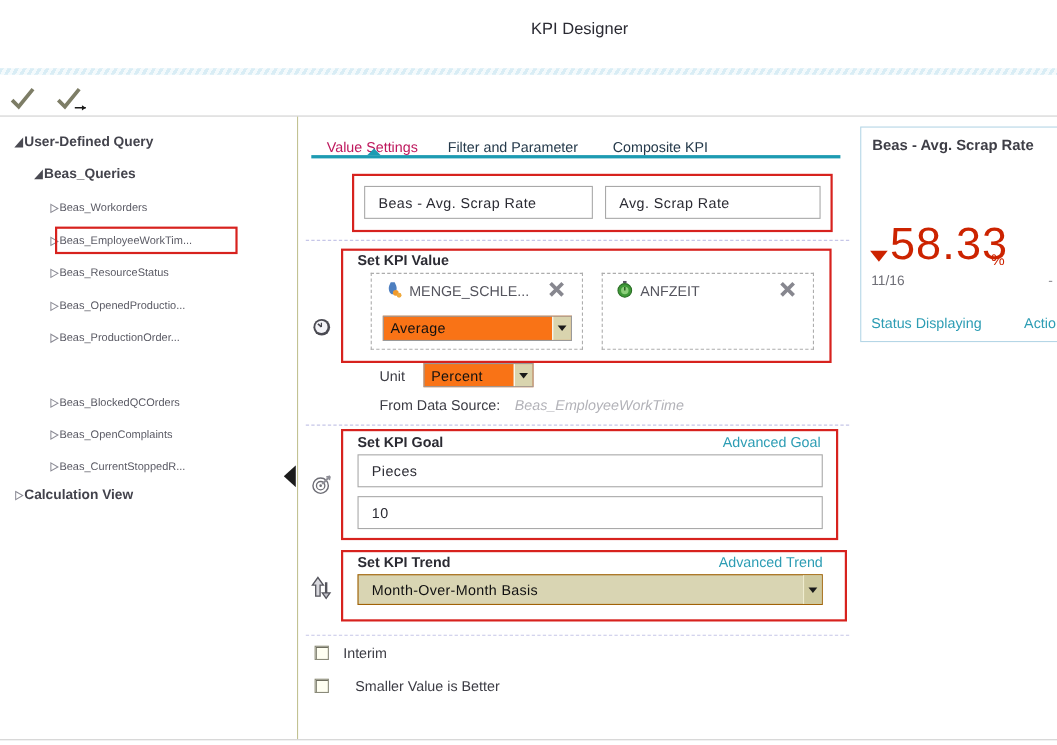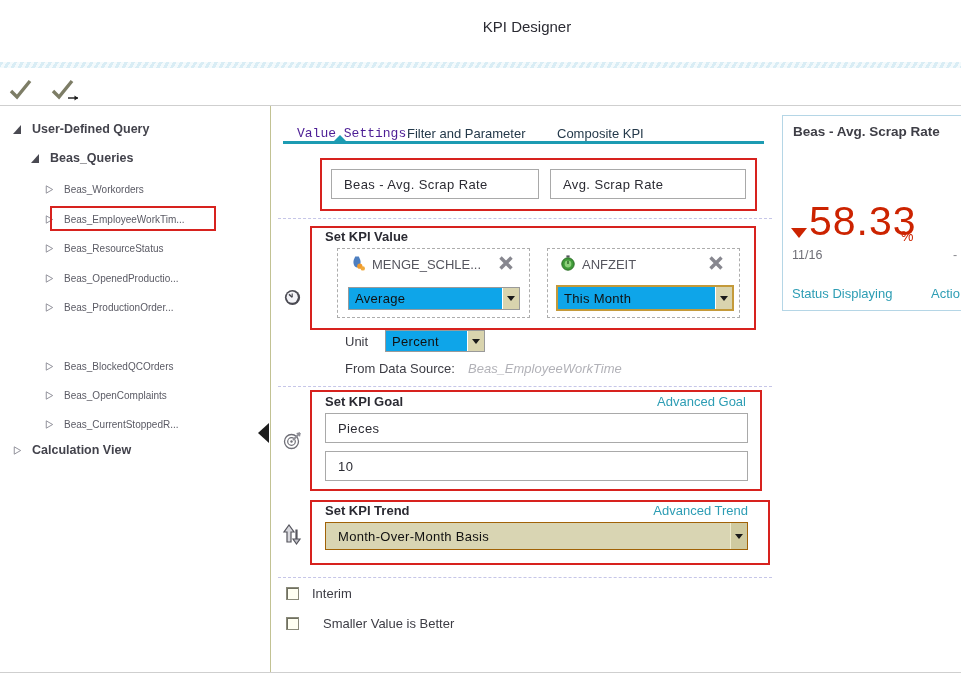--- a/index.html
+++ b/index.html
@@ -13,42 +13,42 @@
   .stripe-band { position:absolute; top:62px; left:0; width:961px; height:6px;
     background:repeating-linear-gradient(120deg,#d9edf5 0 3px,#f4fafc 3px 6px); }
   .toolbar { position:absolute; top:76px; left:0; width:961px; height:29px; background:#fff; }
   .tool-btn { position:absolute; top:2px; width:30px; height:26px; cursor:pointer; }
   .toolbar-line { position:absolute; top:105px; left:0; width:961px; height:1px; background:#cfcfcf; }
   .bottom-line { position:absolute; top:672px; left:0; width:961px; height:1px; background:#cfcfcf; }
 
   
   .tree-divider { position:absolute; left:270px; top:106px; width:1px; height:566px; background:#c2c293; }
   .collapse-handle { position:absolute; left:258px; top:423px; width:11px; height:20px; cursor:pointer; }
-  .trow { position:absolute; height:20px; display:flex; align-items:center; gap:10px; white-space:nowrap; }
+  .trow { position:absolute; height:20px; display:flex; align-items:center; gap:0; white-space:nowrap; }
   .tlabel { font-size:10px; color:#5a5a64; cursor:pointer; }
   .tlabel.bold { font-weight:bold; color:#43434c; font-size:12.5px; }
   .tri { width:10px; height:11px; flex:0 0 auto; }
   .hl-red { position:absolute; left:50px; top:206px; width:166px; height:25px;
     border:2px solid #d7221e; pointer-events:none; }
 
   
   .tab { position:absolute; top:126px; font-size:13px; cursor:pointer; white-space:nowrap; }
-  .tab.active { color:#4c1d95;font-family:Liberation Mono, monospace; }
+  .tab.active { color:#be185d; }
   .tab.idle { color:#24394a; }
   .tab-underline { position:absolute; left:283px; top:141px; width:481px; height:3px; background:#1d9bb2; }
   .tab-notch { position:absolute; left:334px; top:135px; width:0; height:0;
     border-left:6px solid transparent; border-right:6px solid transparent; border-bottom:6px solid #1d9bb2; }
 
   
   .redbox { position:absolute; border:2px solid #d7221e; pointer-events:none; }
 
   
   .txt-input { position:absolute; background:#fff; border:1px solid #a9a9a9; font-size:13px;
     color:#2b2b33; letter-spacing:.4px; display:flex; align-items:center; padding-left:12px; }
-  .combo { position:absolute; background:#0ea5e9; border:1px solid #9a9a9a; display:flex;
+  .combo { position:absolute; background:#f97316; border:1px solid #9a9a9a; display:flex;
     align-items:center; font-size:13px; color:#111; letter-spacing:.3px; cursor:pointer; }
   .combo .cval { flex:1; padding-left:6px; white-space:nowrap; overflow:hidden; }
   .combo-btn { width:17px; align-self:stretch; background:#d9d4ae; border-left:1px solid #fff;
     display:flex; align-items:center; justify-content:center; }
   .combo-btn .arr { width:0; height:0; border-left:4px solid transparent; border-right:4px solid transparent;
     border-top:5px solid #1a1a1a; }
   .combo.gold { border:2px solid #c49a3a; }
   .combo.tan { background:#d9d5b3; border:1px solid #a16207; }
   .combo.tan .combo-btn { background:#cfcaa0; border-left:1px solid #efeccf; }
 
@@ -239,26 +239,20 @@
         <path d="M8 9 L8 5.8" stroke="#1c4f18" stroke-width="1.2"></path>
       </svg>
     </span>
     <span>ANFZEIT</span>
   </div>
   <div class="x-icon" style="left:708px; top:255px;">
     <svg width="16" height="16" viewBox="0 0 16 16">
       <path d="M2.5 2.5 L13.5 13.5 M13.5 2.5 L2.5 13.5" stroke="#87878f" stroke-width="3.4"></path>
     </svg>
   </div>
-  <div class="combo gold" style="left:556px; top:285px; width:178px; height:26px;">
-    <span class="cval">This Month</span>
-    <span class="combo-btn">
-        <span class="arr"></span>
-      </span>
-  </div>
 
   <div class="plain-label" style="left:345px; top:334px;">Unit</div>
   <div class="combo" style="left:385px; top:330px; width:100px; height:22px;">
     <span class="cval">Percent</span>
     <span class="combo-btn">
         <span class="arr"></span>
       </span>
   </div>
   <div class="plain-label" style="left:345px; top:361px;">From Data Source:</div>
   <div class="src-value" style="left:468px; top:361px;">Beas_EmployeeWorkTime</div>

